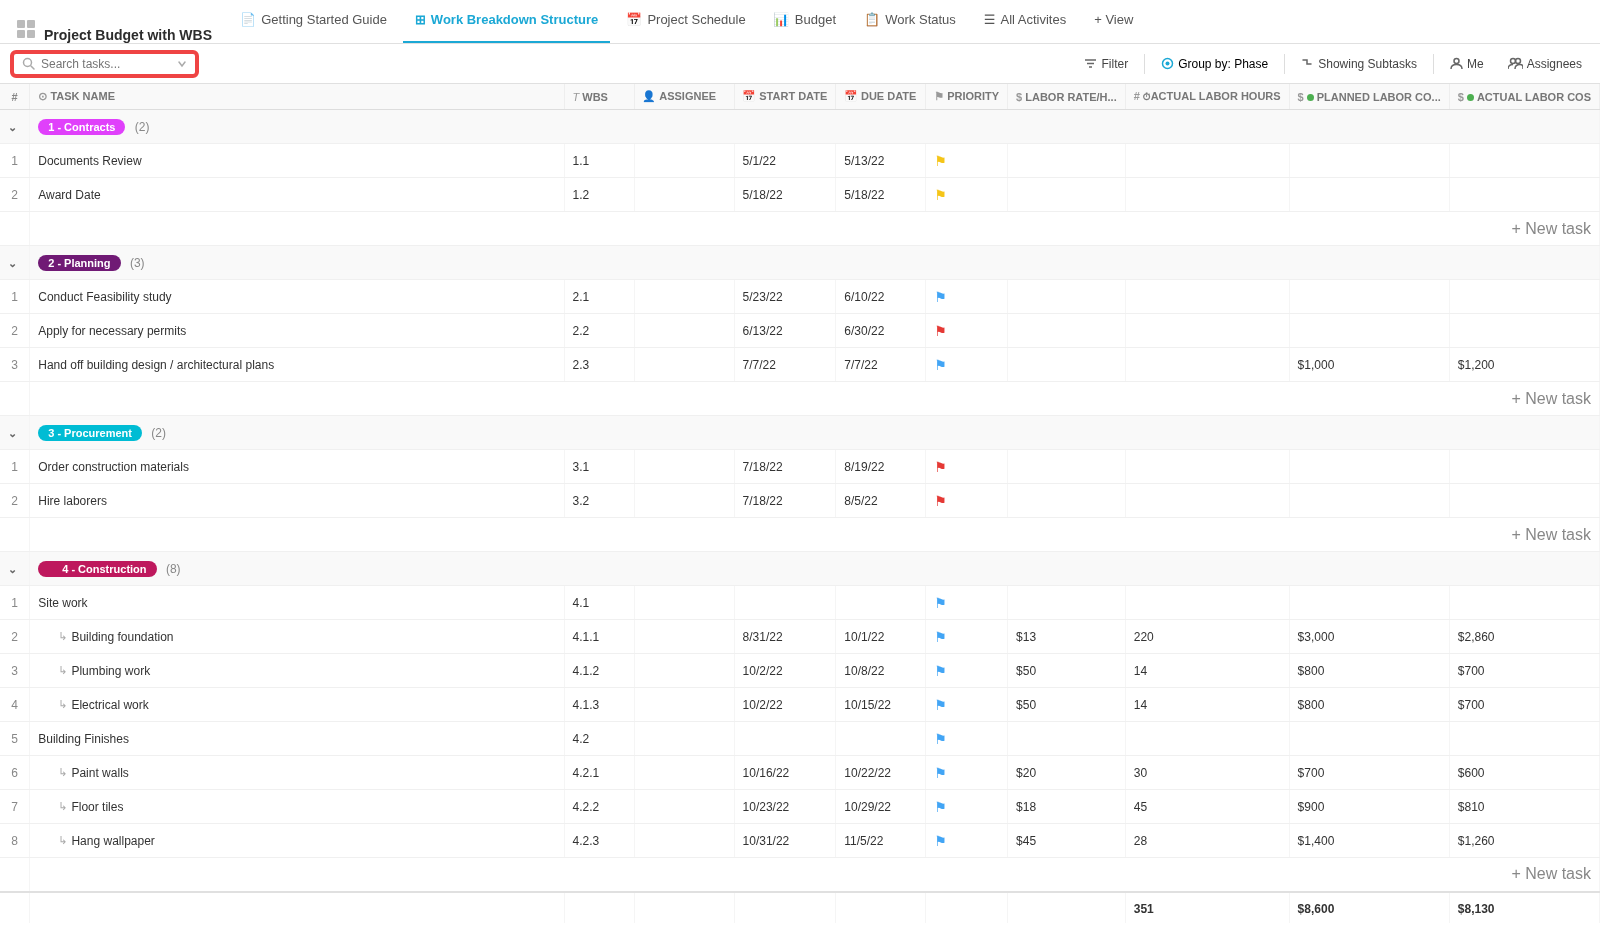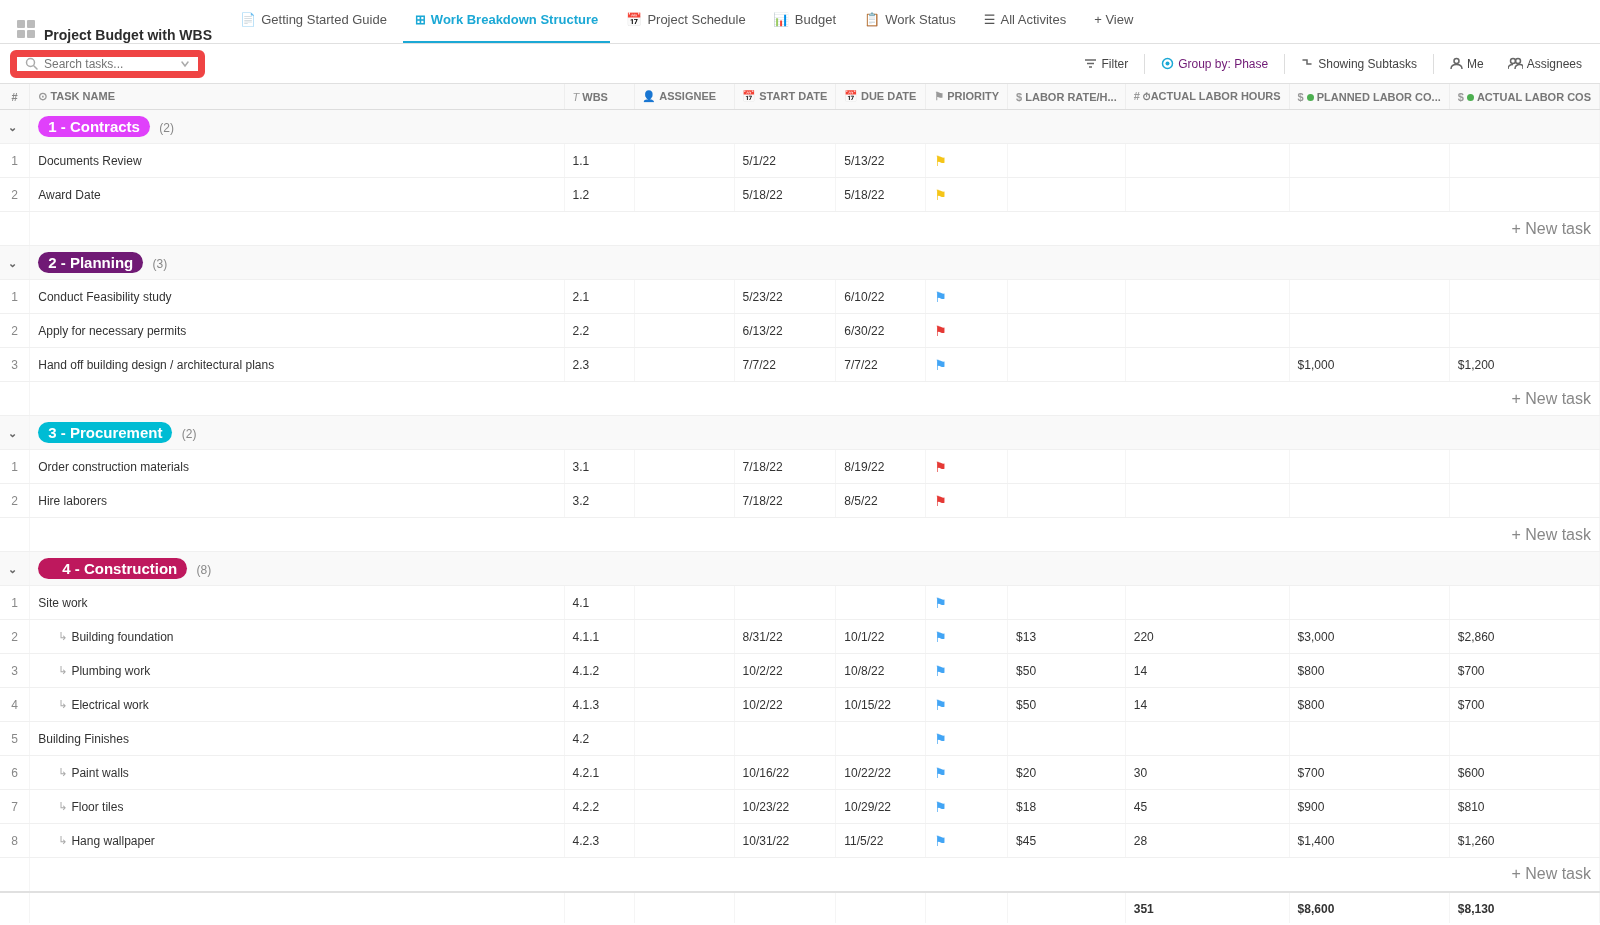--- a/index.html
+++ b/index.html
@@ -7,25 +7,25 @@
 
     
     .top-bar { display: flex; align-items: flex-end; height: 44px; border-bottom: 1px solid #e0e0e0; padding: 0 12px; gap: 4px; background: #fff; }
     .app-icon { width: 28px; height: 28px; display: flex; align-items: center; justify-content: center; color: #888; font-size: 16px; }
     .project-title { font-weight: 700; font-size: 14px; margin-right: 12px; white-space: nowrap; }
     .tab { display: flex; align-items: center; gap: 5px; padding: 0 12px; height: 46px; font-size: 13px; color: #555; cursor: pointer; border-bottom: 2px solid transparent; white-space: nowrap; }
     .tab.active { color: #1ba8d5; border-bottom: 2px solid #1ba8d5; font-weight: 600; }
 
     
     .toolbar { display: flex; align-items: center; height: 40px; border-bottom: 1px solid #e0e0e0; padding: 0 10px; gap: 8px; background: #fff; }
-    .search-box { display: flex; align-items: center; border: 7px solid #ef4444; border-radius: 6px; padding: 0 8px; height: 28px; min-width: 180px; gap: 6px; color: #888; }
+    .search-box { display: flex; align-items: center; border: 4px solid #ef4444; border-radius: 6px; padding: 0 8px; height: 28px; min-width: 180px; gap: 6px; color: #888; }
     .search-box input { border: none; outline: none; font-size: 12px; color: #555; width: 130px; background: transparent; }
     .toolbar-spacer { flex: 1; }
     .toolbar-btn { display: flex; align-items: center; gap: 4px; padding: 4px 8px; border-radius: 5px; cursor: pointer; font-size: 12px; color: #444; white-space: nowrap; }
-    .toolbar-btn.highlight { color: #701a75; text-align: center; }
+    .toolbar-btn.highlight { color: #000000; text-align: center; }
     .toolbar-separator { width: 1px; height: 20px; background: #ddd; }
 
     
     .table-wrap { overflow: auto; height: calc(925px - 86px); position: relative; }
     table { width: 100%; border-collapse: collapse; min-width: 1400px; }
     thead th { position: sticky; top: 0; background: #f9f9f9; border-bottom: 1px solid #ddd; border-right: 1px solid #eee; padding: 6px 8px; font-size: 11px; font-weight: 600; color: #777; text-align: left; white-space: nowrap; z-index: 10; }
     thead th:first-child { width: 28px; }
     tbody td { border-bottom: 1px solid #f0f0f0; border-right: 1px solid #f5f5f5; padding: 5px 8px; font-size: 12px; color: #333; white-space: nowrap; height: 34px; }
     .col-num { width: 28px; color: #888; text-align: center; }
     .col-task { min-width: 280px; }
@@ -34,21 +34,21 @@
     .col-start { width: 90px; }
     .col-due { width: 90px; }
     .col-priority { width: 80px; }
     .col-labor-rate { width: 110px; }
     .col-labor-hours { width: 130px; }
     .col-planned { width: 150px; }
     .col-actual { width: 150px; }
 
     
     .group-row td { background: #f9f9f9; font-weight: 600; padding: 6px 8px; }
-    .group-badge { display: inline-flex; align-items: center; border-radius: 12px; padding: 2px 10px; font-size: 15px; font-weight: 700; color: #fff; margin-right: 6px; }
+    .group-badge { display: inline-flex; align-items: center; border-radius: 12px; padding: 2px 10px; font-size: 11px; font-weight: 700; color: #fff; margin-right: 6px; }
     .badge-contracts { background: #e040fb; }
     .badge-planning { background: #701a75; }
     .badge-procurement { background: #00bcd4; }
     .badge-construction { background: #be185d; padding-left: 24px; }
     .group-count { color: #888; font-size: 12px; font-weight: 400; }
     .chevron { display: inline-block; color: #666; font-size: 11px; margin-right: 4px; cursor: pointer; }
 
     
     .new-task-row td { color: #888; font-size: 16px; padding: 4px 8px; text-align: right; }
     .new-task-link { color: #888; cursor: pointer; }

